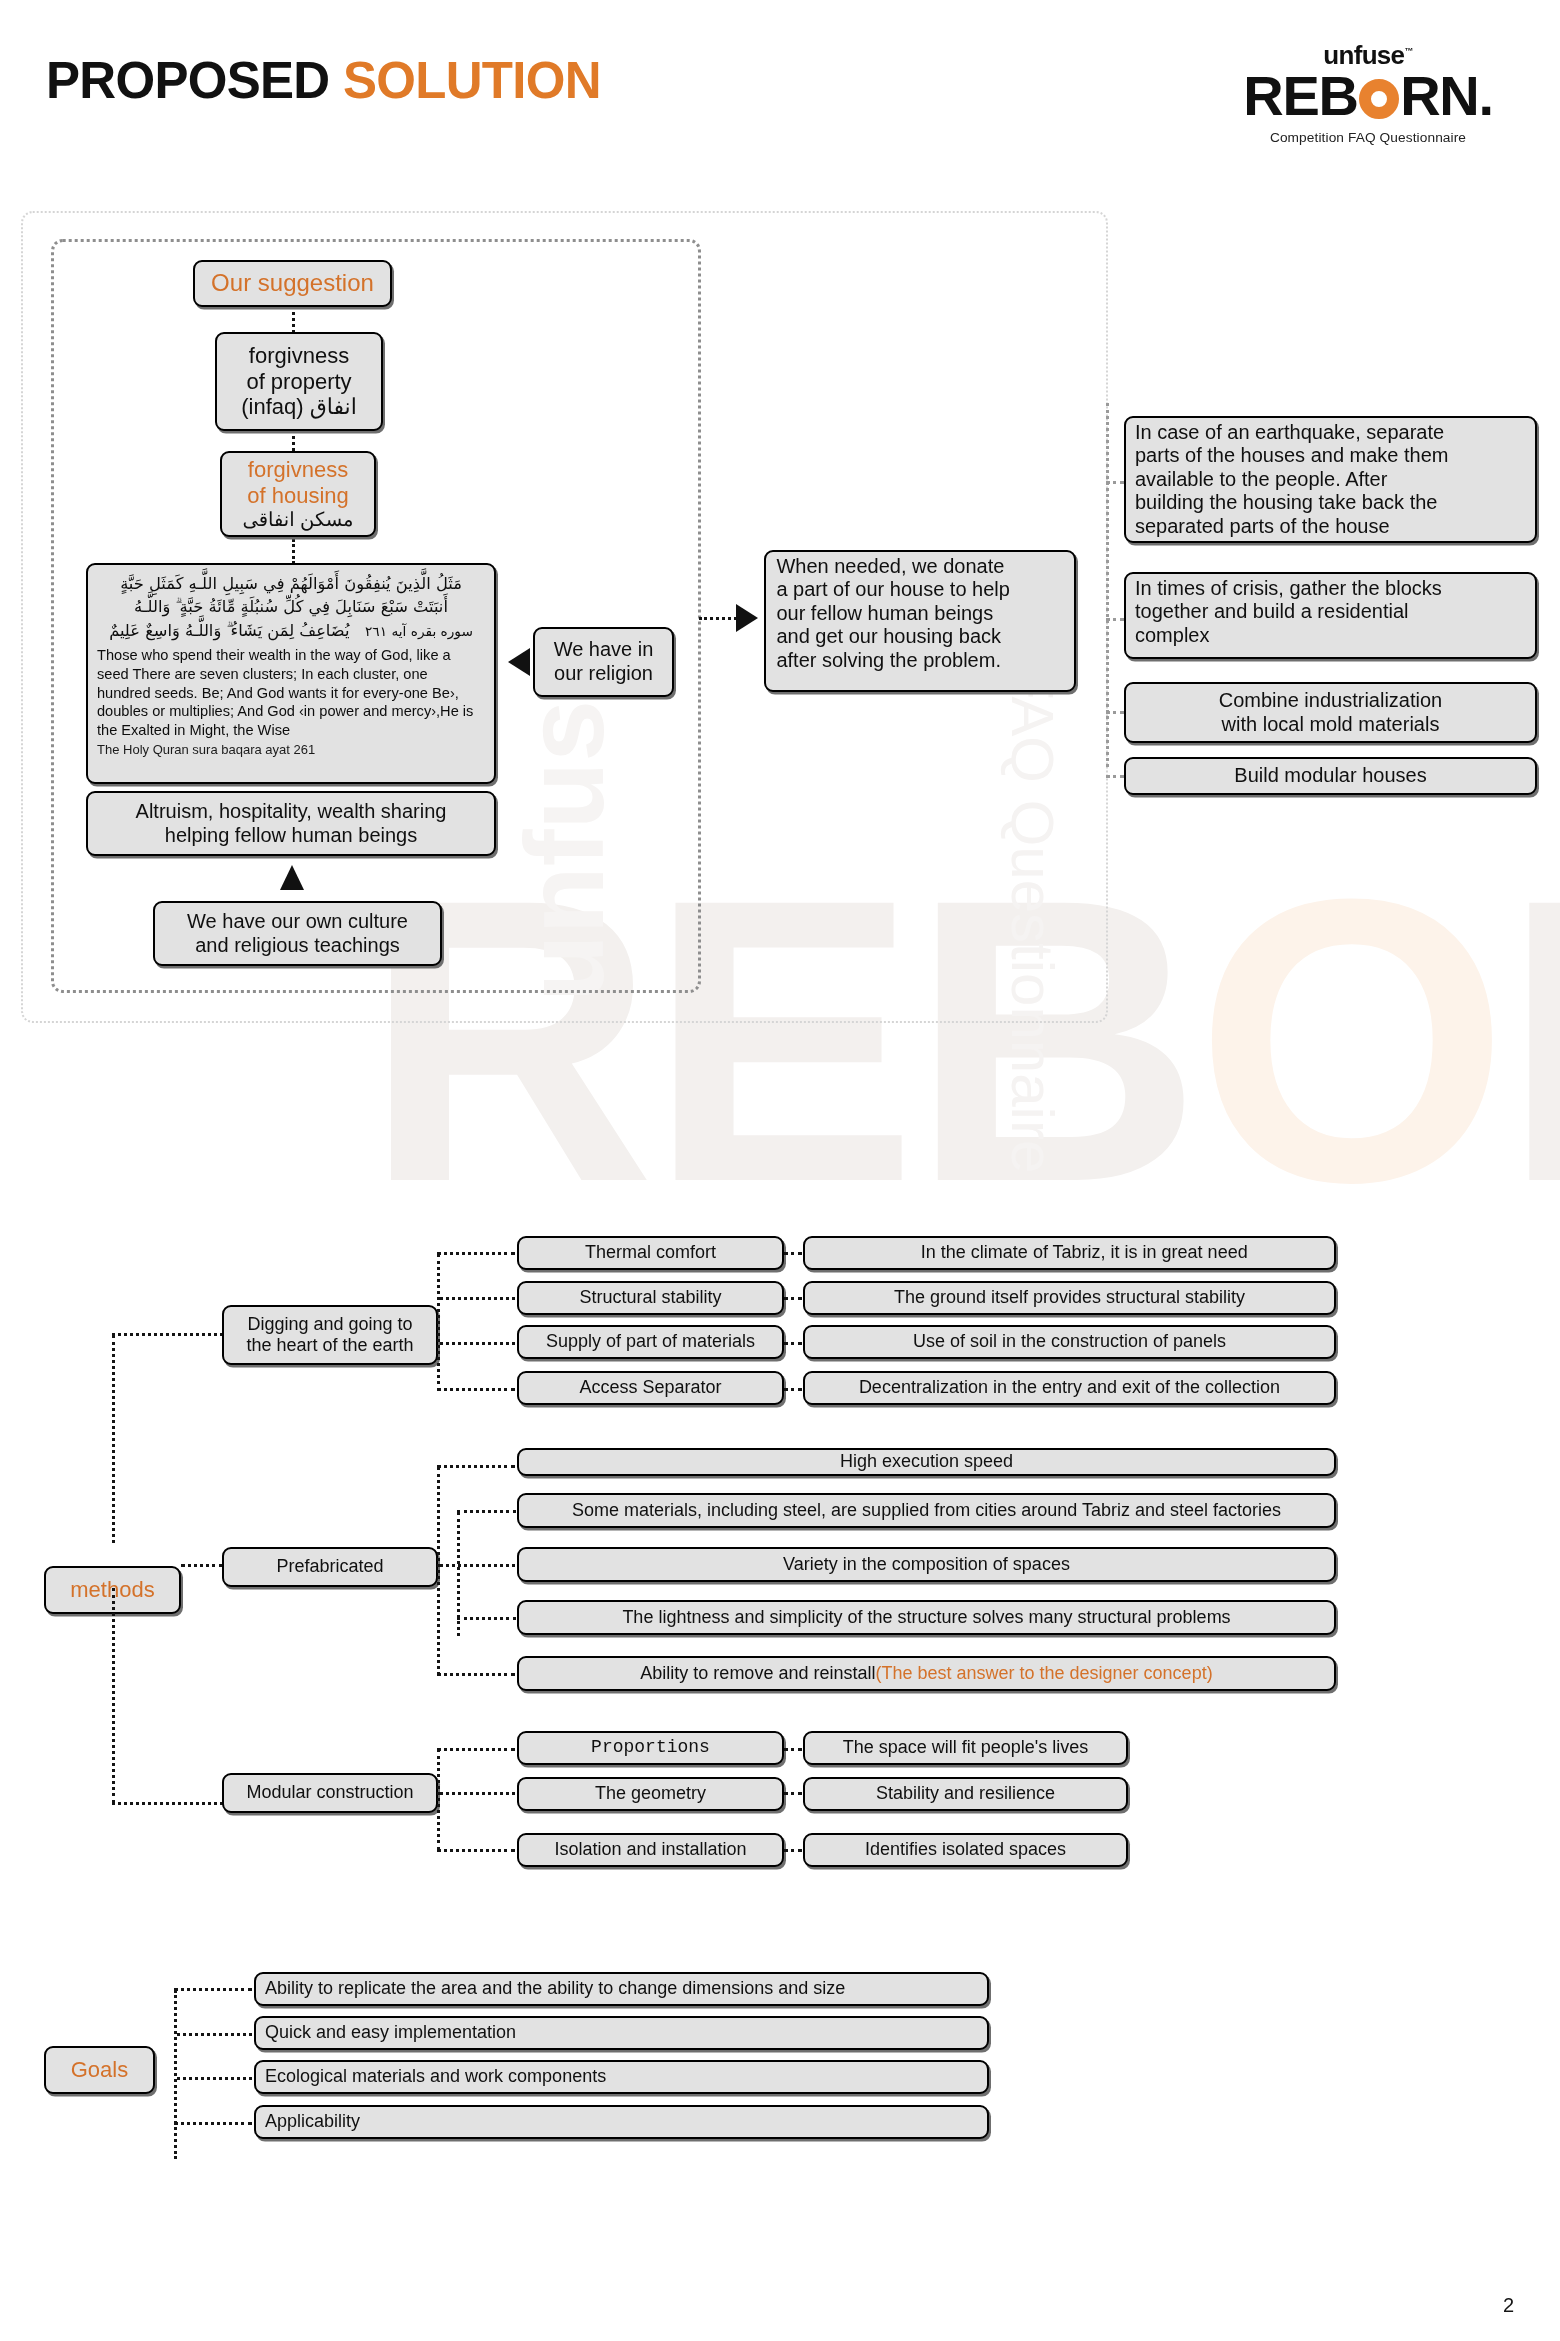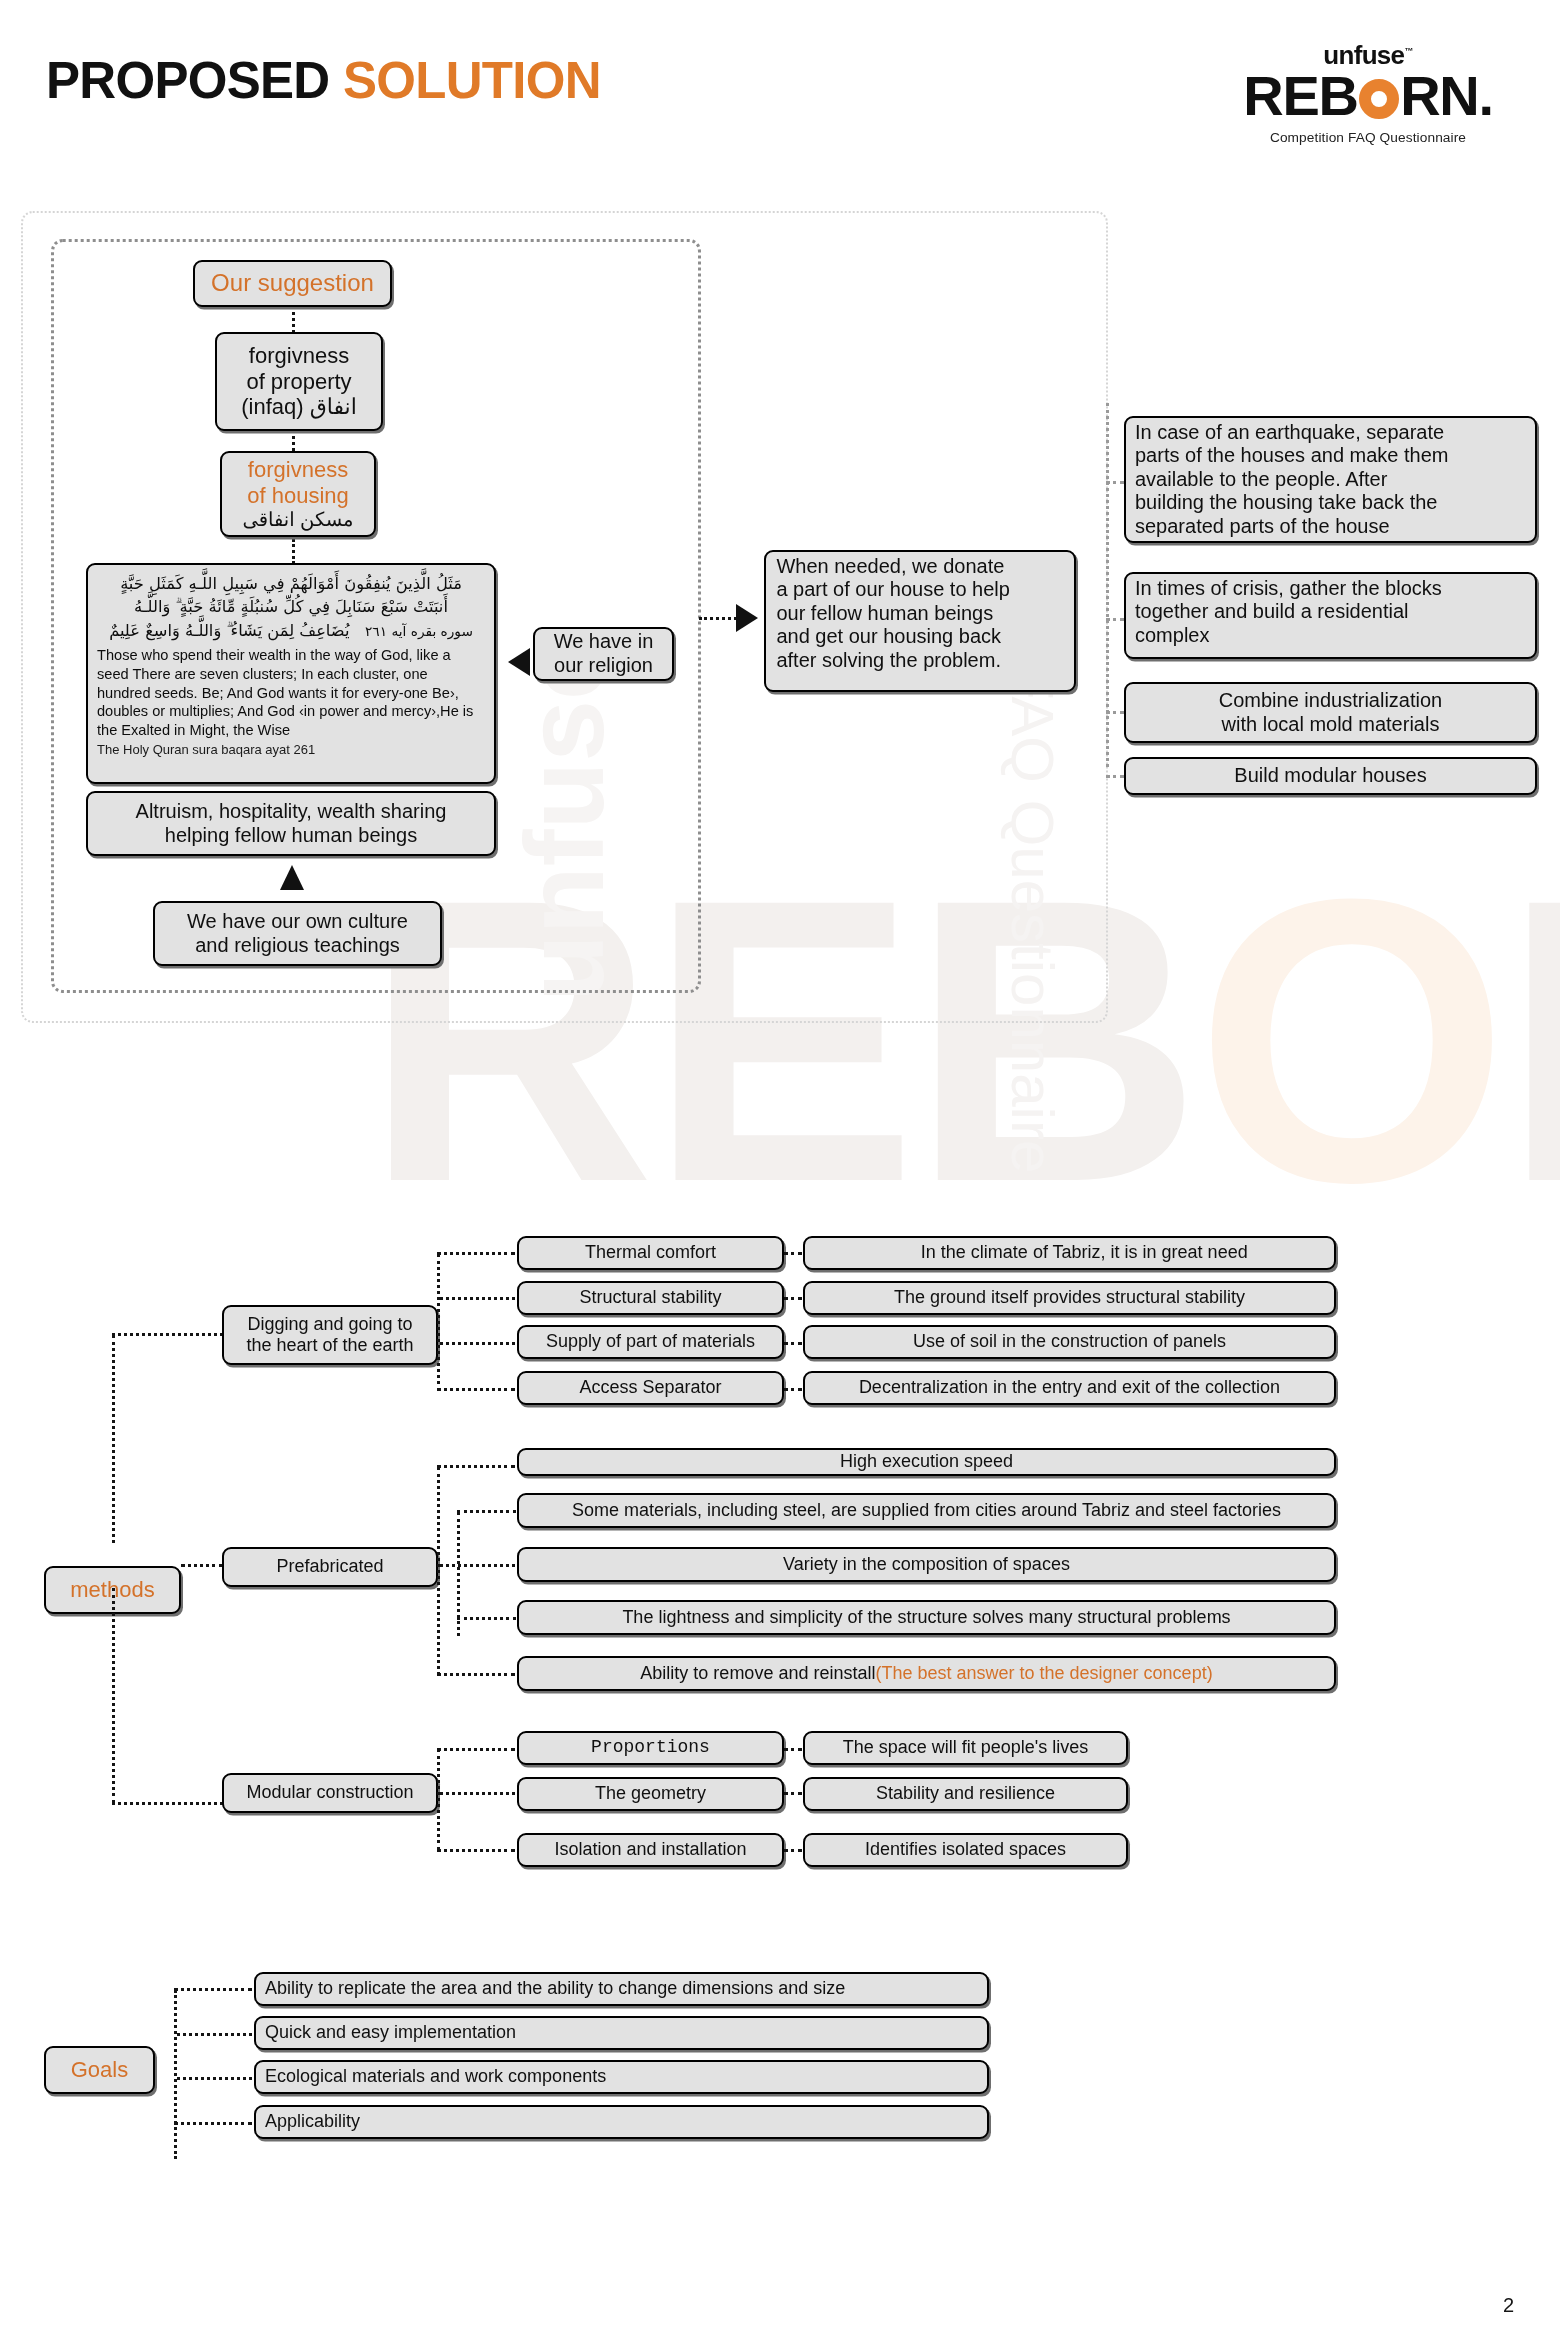--- a/index.html
+++ b/index.html
@@ -201,21 +201,21 @@
     <span>helping fellow human beings</span>
   </div>
 
   <div class="arrow-u" style="left:280px; top:865px;"></div>
 
   <div class="node t-md" style="left:153px; top:901px; width:289px; height:65px; flex-direction:column;">
     <span>We have our own culture</span>
     <span>and religious teachings</span>
   </div>
 
-  <div class="node t-md" style="left:533px; top:627px; width:141px; height:54px; flex-direction:column;">
+  <div class="node t-md" style="left:533px; top:627px; width:141px; height:70px; flex-direction:column;">
     <span>We have in</span>
     <span>our religion</span>
   </div>
   <div class="arrow-l" style="left:508px; top:648px;"></div>
 
   <div class="ch" style="left:699px; top:617px; width:38px;"></div>
   <div class="arrow-r" style="left:736px; top:604px;"></div>
 
   <div class="node left t-md" style="left:764px; top:550px; width:312px; height:142px; flex-direction:column; align-items:flex-start; padding-left:10.4px;">
     <span>When needed, we donate</span>

